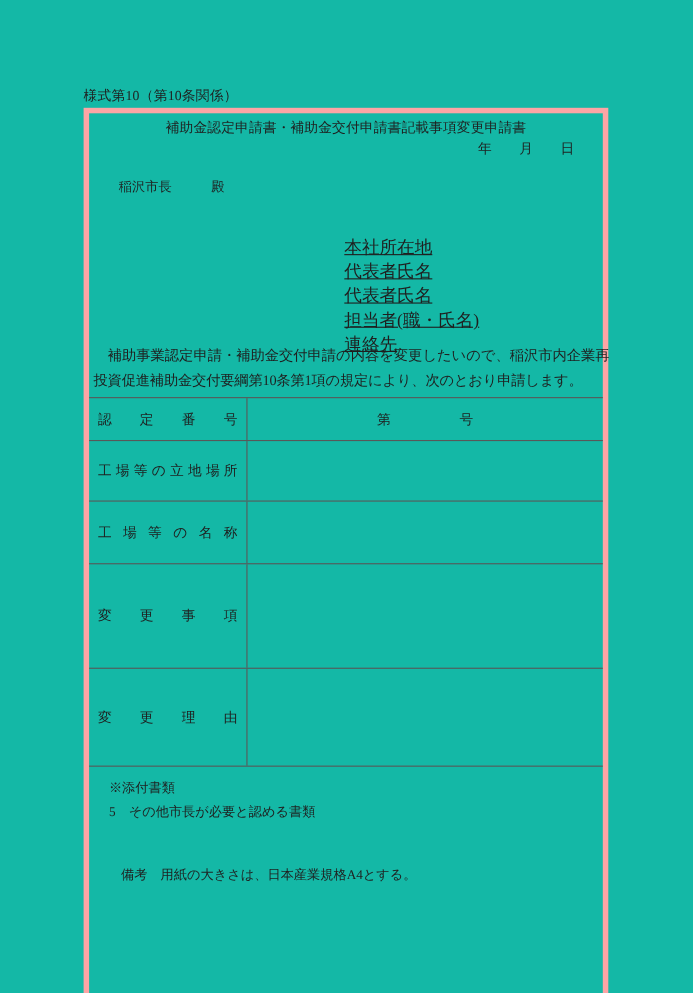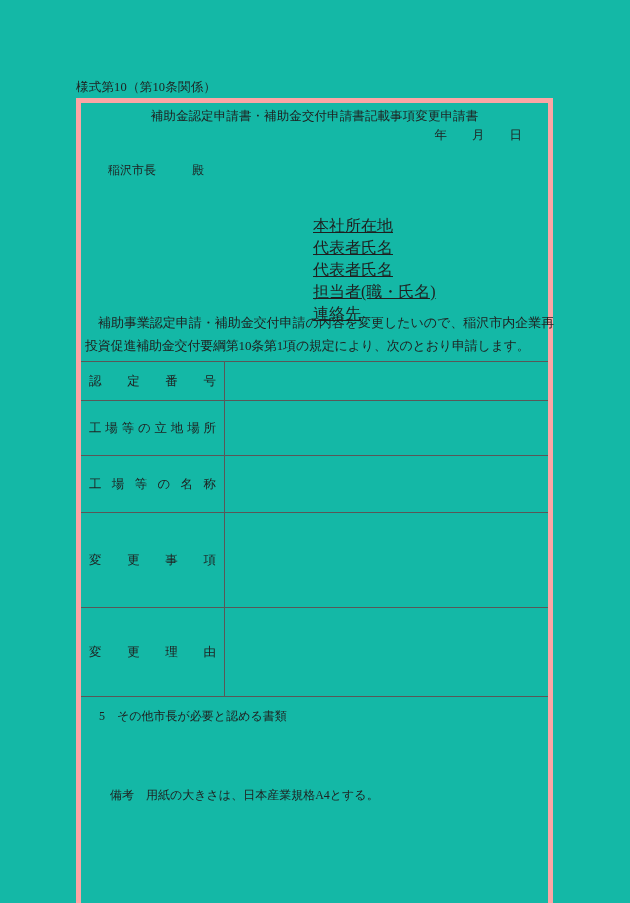--- a/index.html
+++ b/index.html
@@ -80,20 +80,21 @@
 
       <div class="trow" style="height:39px;">
         <div class="tlabel">
           <span class="jlabel">
               <span>認</span>
               <span>定</span>
               <span>番</span>
               <span>号</span>
             </span>
         </div>
+        <div class="tvalue">第　　　　　号</div>
       </div>
 
       <div class="trow" style="height:55px;">
         <div class="tlabel">
           <span class="jlabel">
               <span>工</span>
               <span>場</span>
               <span>等</span>
               <span>の</span>
               <span>立</span>
@@ -137,20 +138,21 @@
               <span>変</span>
               <span>更</span>
               <span>理</span>
               <span>由</span>
             </span>
         </div>
         <div class="tvalue"></div>
       </div>
 
       <div class="notes-row">
+        <div>※添付書類</div>
         <div>5　その他市長が必要と認める書類</div>
       </div>
 
     </div>
   </div>
 
   <div class="bottom-note">備考　用紙の大きさは、日本産業規格A4とする。</div>
 
 </div>
 

